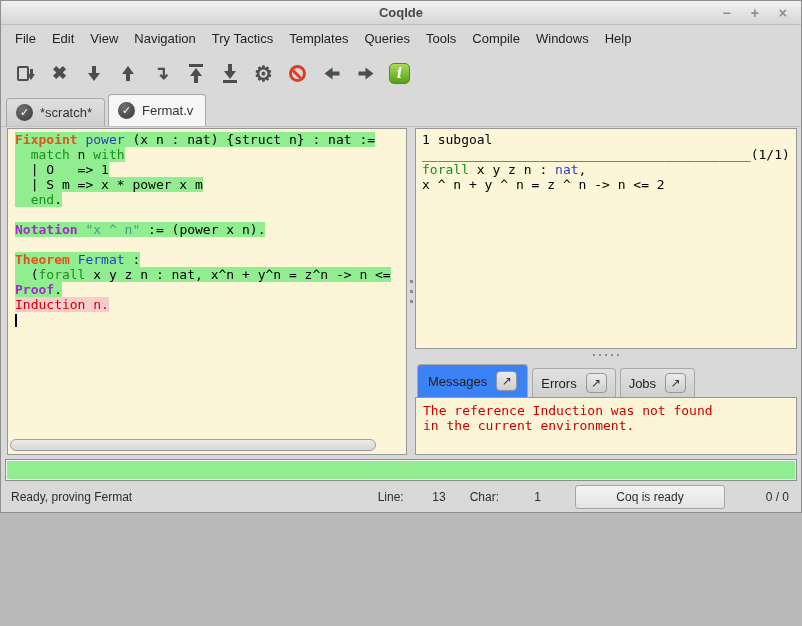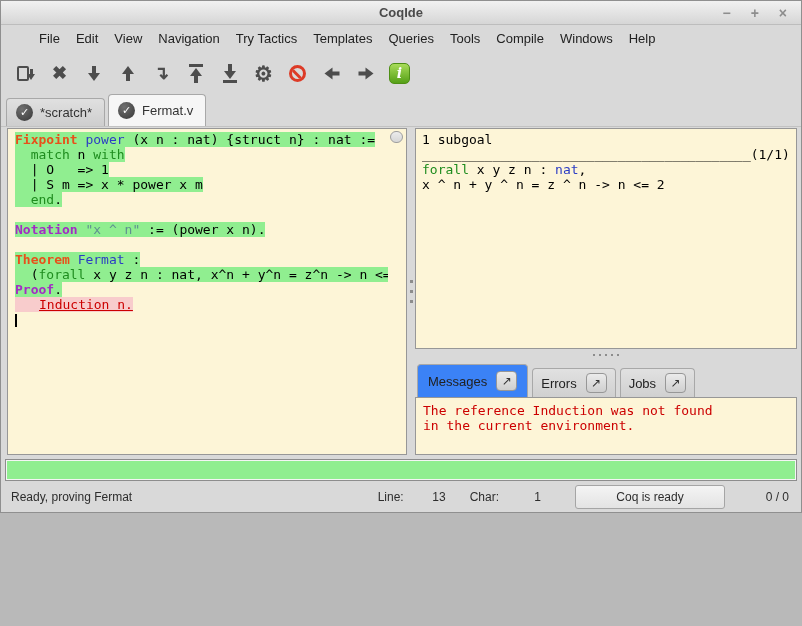--- a/index.html
+++ b/index.html
@@ -10,21 +10,21 @@
     font-family:"Liberation Sans",sans-serif;
     display:flex;flex-direction:column;overflow:hidden;
   }
   
   .titlebar{height:24px;flex:0 0 24px;background:linear-gradient(#f1f1f1,#d6d6d6);
     border-bottom:1px solid #bdbdbd;display:flex;align-items:center;position:relative;}
   .title{position:absolute;left:0;right:0;text-align:center;font-weight:bold;font-size:13px;color:#4a4a4a;}
   .winbtns{margin-left:auto;display:flex;gap:20px;padding-right:14px;z-index:2;}
   .winbtn{color:#8d8d8d;font-size:14px;font-weight:bold;line-height:14px;cursor:default;}
   
-  .menubar{height:27px;flex:0 0 27px;display:flex;align-items:center;padding-left:6px;font-size:13px;color:#222;margin-left:24px;}
+  .menubar{height:27px;flex:0 0 27px;display:flex;align-items:center;padding-left:6px;font-size:13px;color:#222;}
   .menu-item{padding:4px 8px;}
   
   .toolbar{height:42px;flex:0 0 42px;display:flex;align-items:center;padding-left:10px;gap:5px;}
   .tbtn{width:29px;height:32px;display:flex;align-items:center;justify-content:center;color:#4d4d4d;}
   .glyph{font-size:18px;font-weight:bold;line-height:1;}
   .arr{display:inline-block;position:relative;width:14px;height:15px;}
   .arr::before{content:"";position:absolute;left:5px;top:0;width:4px;height:8px;background:currentColor;}
   .arr::after{content:"";position:absolute;left:1px;top:7px;border-left:6px solid transparent;border-right:6px solid transparent;border-top:8px solid currentColor;}
   .arr.up{transform:rotate(180deg);}
   .arr.left{transform:rotate(90deg);}
@@ -40,32 +40,32 @@
     color:#fff;font-weight:bold;font-style:italic;font-size:14px;line-height:19px;text-align:center;font-family:"DejaVu Serif",serif;}
   
   .tabbar{height:32px;flex:0 0 32px;display:flex;align-items:flex-end;padding-left:5px;gap:3px;}
   .tab{display:flex;align-items:center;gap:7px;padding:5px 12px 5px 9px;font-size:13px;color:#333;
     background:linear-gradient(#e0e0e0,#cecece);border:1px solid #a8a8a8;border-bottom:none;border-radius:4px 4px 0 0;}
   .tab.active{background:#f6f6f6;padding-top:7px;padding-bottom:7px;position:relative;z-index:2;}
   .tab-check{width:17px;height:17px;flex:0 0 17px;border-radius:50%;background:radial-gradient(circle at 35% 30%,#707070,#373737);
     color:#fff;font-size:11px;line-height:17px;text-align:center;}
   
   .main{flex:1;display:flex;min-height:0;padding:1px 4px 2px 6px;border-top:1px solid #c2c2c2;}
-  .editor-panel{width:400px;flex:0 0 400px;display:flex;flex-direction:row;border:1px solid #979797;background:var(--paper);}
+  .editor-panel{width:400px;flex:0 0 400px;display:flex;flex-direction:column;border:1px solid #979797;background:var(--paper);}
   .editor{flex:1;padding:3px 0 0 7px;font:13px/15px "DejaVu Sans Mono",monospace;white-space:pre;overflow:hidden;color:#000;}
   .cline{height:15px;}
   .hl.ok{background:var(--processed);}
   .hl.err{background:var(--error-bg);}
   .tok-p{color:#000;}
   .tok-k1{color:var(--kw-vernac);font-weight:bold;}
   .tok-k2{color:var(--kw-gallina);}
   .tok-k3{color:var(--kw-decl);font-weight:bold;}
   .tok-id{color:var(--ident);}
   .tok-st{color:var(--string);}
-  .tok-er{color:var(--error-fg);text-decoration:underline;margin-left:24px;}
+  .tok-er{color:var(--error-fg);}
   .tok-rd{color:var(--error-fg);}
   .caret{display:inline-block;width:2px;height:13px;background:#000;vertical-align:text-bottom;}
   .hscroll{height:14px;flex:0 0 14px;margin:1px 2px 2px 2px;position:relative;}
   .hscroll-thumb{position:absolute;left:0;top:1px;height:12px;width:93%;border:1px solid #9e9e9e;border-radius:7px;
     background:linear-gradient(#ececec,#d6d6d6);}
   .vsplit{width:8px;flex:0 0 8px;display:flex;flex-direction:column;justify-content:center;align-items:center;gap:7px;}
   .vsplit i{width:3px;height:3px;background:#8c8c8c;display:block;}
   .right-col{flex:1;display:flex;flex-direction:column;min-width:0;}
   .goal-panel{height:221px;flex:0 0 221px;border:1px solid #979797;background:var(--paper);
     padding:3px 6px;font:13px/15px "DejaVu Sans Mono",monospace;white-space:pre;overflow:hidden;color:#000;}

